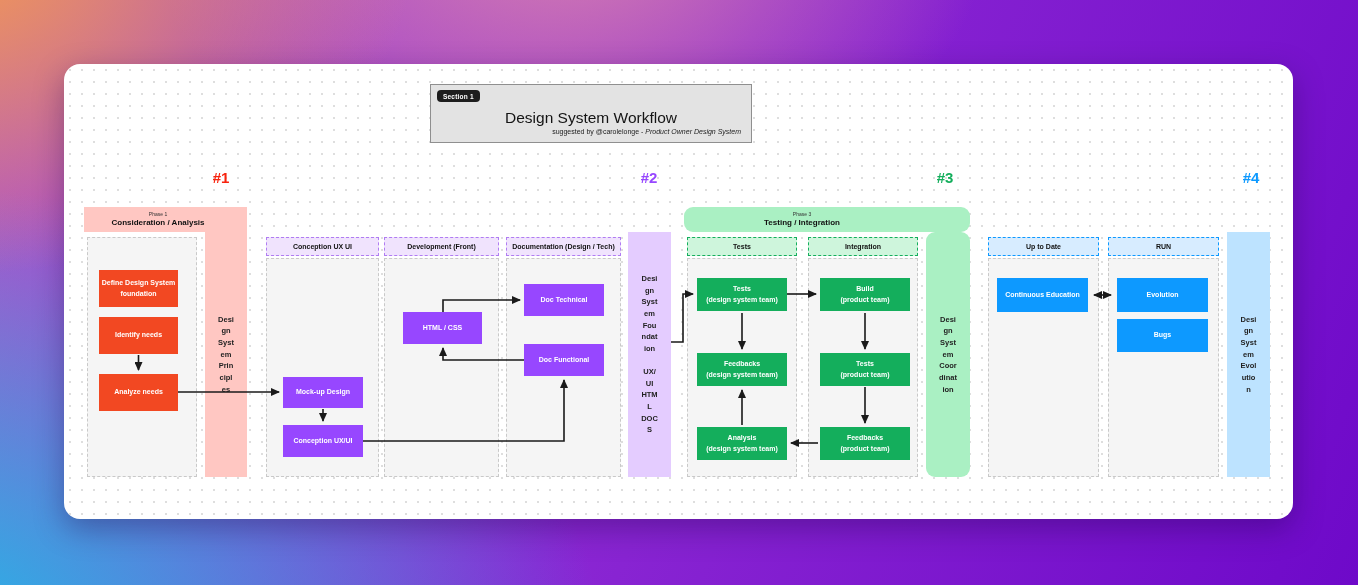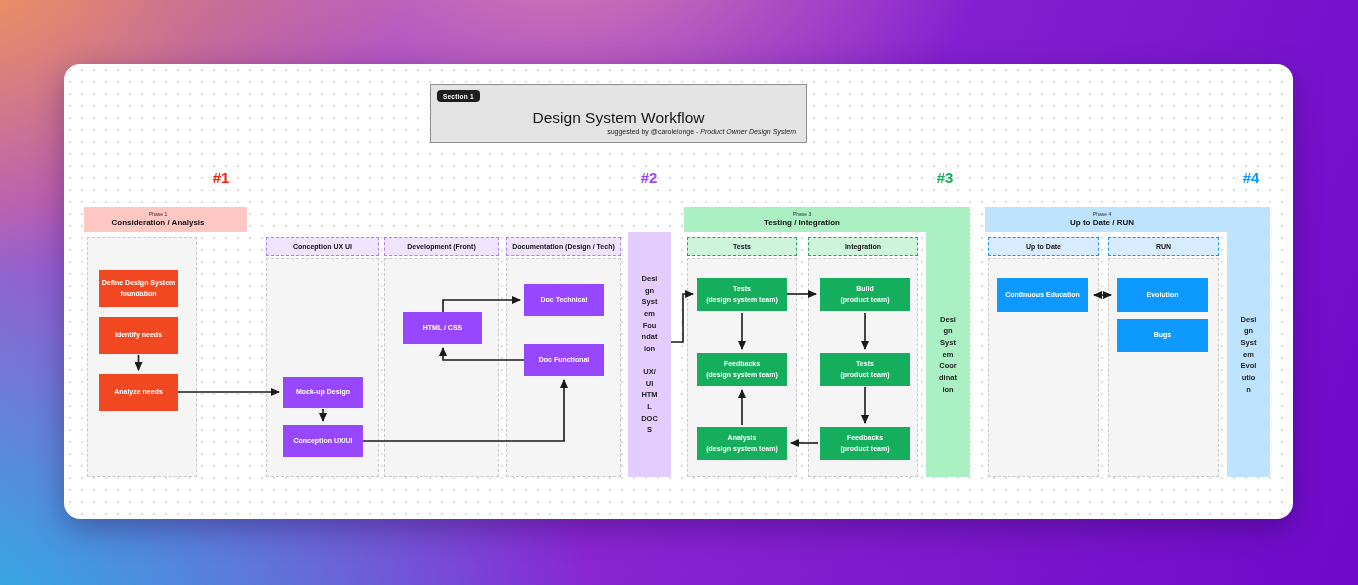--- a/index.html
+++ b/index.html
@@ -17,21 +17,21 @@
     position:absolute; left:64px; top:64px; width:1229px; height:455px;
     background-color:#ffffff;
     background-image: radial-gradient(circle, #DEDEDE 1px, transparent 1.4px);
     background-size: 12px 12px;
     border-radius:16px;
     box-shadow: 0 10px 30px rgba(30,0,70,0.35);
   }
 
   
   .title-block {
-    position:absolute; left:366px; top:20px; width:377px; height:59px;
+    position:absolute; left:366px; top:20px; width:322px; height:59px;
     background:#E3E3E3; border:1px solid #8F8F8F;
   }
   .section-badge {
     position:absolute; left:6px; top:5px;
     background:#1E1E1E; color:#fff; font-size:6.5px; font-weight:700;
     padding:2.5px 6px; border-radius:4px; letter-spacing:0.2px;
   }
   .board-title {
     position:absolute; left:0; top:24px; width:100%;
     text-align:center; font-size:15.5px; font-weight:500; color:#141414;
@@ -60,21 +60,21 @@
     line-height:1.55; white-space:pre-line; overflow-wrap:anywhere; padding:0 13px;
   }
   .col-header {
     position:absolute; height:19px; display:flex; align-items:center; justify-content:center;
     font-size:7px; font-weight:700; color:#111;
   }
   .col-body { position:absolute; background:#F5F5F5; border:1px dashed #C9C9C9; }
 
   .p1-light { background:#FFC7C2; }
   .p2-light { background:#E4CCFF; }
-  .p3-light { background:#AAF0C3; }
+  .p3-light { background:#AAF0C3;border-radius:9px; }
   .p4-light { background:#BDE3FF; }
   .p2-colhead { background:#F0E3FD; border:1px dashed #B07CF2; }
   .p3-colhead { background:#CEF5DC; border:1px dashed #14AE5C; }
   .p4-colhead { background:#D7ECFF; border:1px dashed #0D99FF; }
 
   
   .node {
     position:absolute; z-index:2;
     display:flex; align-items:center; justify-content:center;
     color:#fff; font-size:7px; font-weight:600; text-align:center;
@@ -103,20 +103,23 @@
   <div class="num-label n1" style="left:117px;">#1</div>
   <div class="num-label n2" style="left:545px;">#2</div>
   <div class="num-label n3" style="left:841px;">#3</div>
   <div class="num-label n4" style="left:1147px;">#4</div>
 
   <div class="strip p1-light" style="left:20px;top:143px;width:163px;height:25px;padding-left:16px;">
     <div class="ph-text" style="width:116px;">
       <div class="ph-label">Phase 1</div>
       <div class="ph-title">Consideration / Analysis</div>
     </div>
+  </div>
+  <div class="sidebar p1-light" style="left:141px;top:168px;width:42px;height:245px;">
+    <div class="sidebar-text">Design System Principles</div>
   </div>
   <div class="col-body" style="left:23px;top:173px;width:110px;height:240px;"></div>
   <div class="node p1-node" style="left:35px;top:206px;width:79px;height:37px;">Define Design System foundation</div>
   <div class="node p1-node" style="left:35px;top:253px;width:79px;height:37px;">Identify needs</div>
   <div class="node p1-node" style="left:35px;top:310px;width:79px;height:37px;">Analyze needs</div>
 
   <div class="sidebar p2-light" style="left:564px;top:168px;width:43px;height:245px;">
     <div class="sidebar-text">Design System Foundation
 
 UX/UI
@@ -154,26 +157,20 @@
 (design system team)</div>
   <div class="node p3-node" style="left:633px;top:363px;width:90px;height:33px;">Analysis
 (design system team)</div>
   <div class="node p3-node" style="left:756px;top:214px;width:90px;height:33px;">Build
 (product team)</div>
   <div class="node p3-node" style="left:756px;top:289px;width:90px;height:33px;">Tests
 (product team)</div>
   <div class="node p3-node" style="left:756px;top:363px;width:90px;height:33px;">Feedbacks
 (product team)</div>
 
-  <div class="strip p4-light" style="left:921px;top:143px;width:285px;height:25px;">
-    <div class="ph-text" style="width:234px;">
-      <div class="ph-label">Phase 4</div>
-      <div class="ph-title">Up to Date / RUN</div>
-    </div>
-  </div>
   <div class="sidebar p4-light" style="left:1163px;top:168px;width:43px;height:245px;">
     <div class="sidebar-text">Design System Evolution</div>
   </div>
   <div class="col-header p4-colhead" style="left:924px;top:173px;width:111px;">Up to Date</div>
   <div class="col-header p4-colhead" style="left:1044px;top:173px;width:111px;">RUN</div>
   <div class="col-body" style="left:924px;top:194px;width:111px;height:219px;"></div>
   <div class="col-body" style="left:1044px;top:194px;width:111px;height:219px;"></div>
   <div class="node p4-node" style="left:933px;top:214px;width:91px;height:34px;">Continuous Education</div>
   <div class="node p4-node" style="left:1053px;top:214px;width:91px;height:34px;">Evolution</div>
   <div class="node p4-node" style="left:1053px;top:255px;width:91px;height:33px;">Bugs</div>

